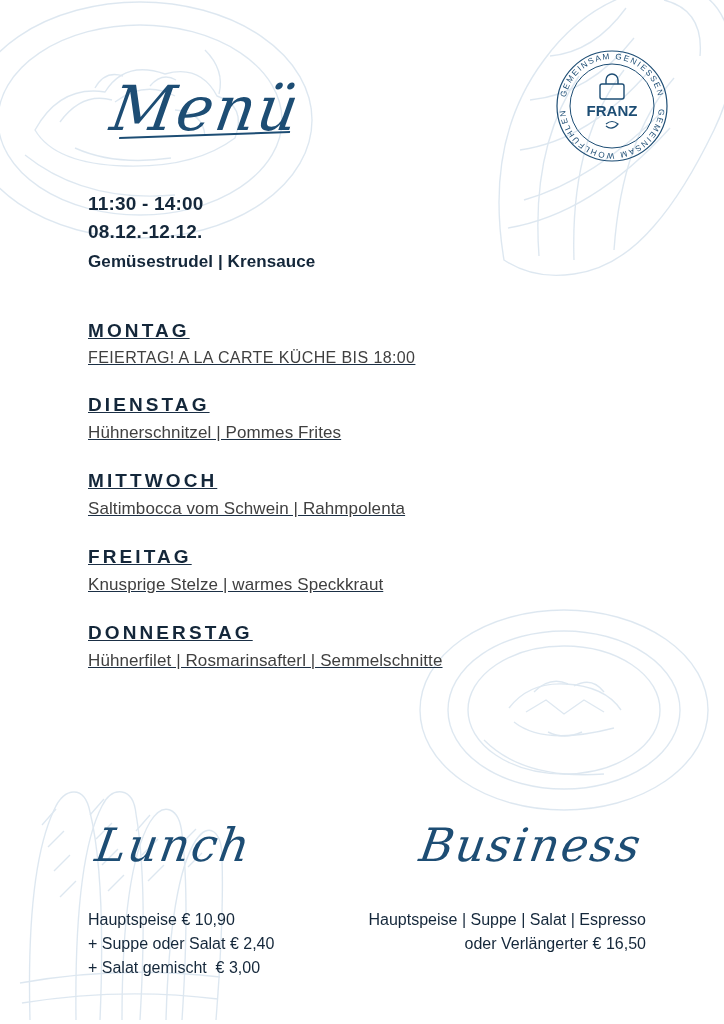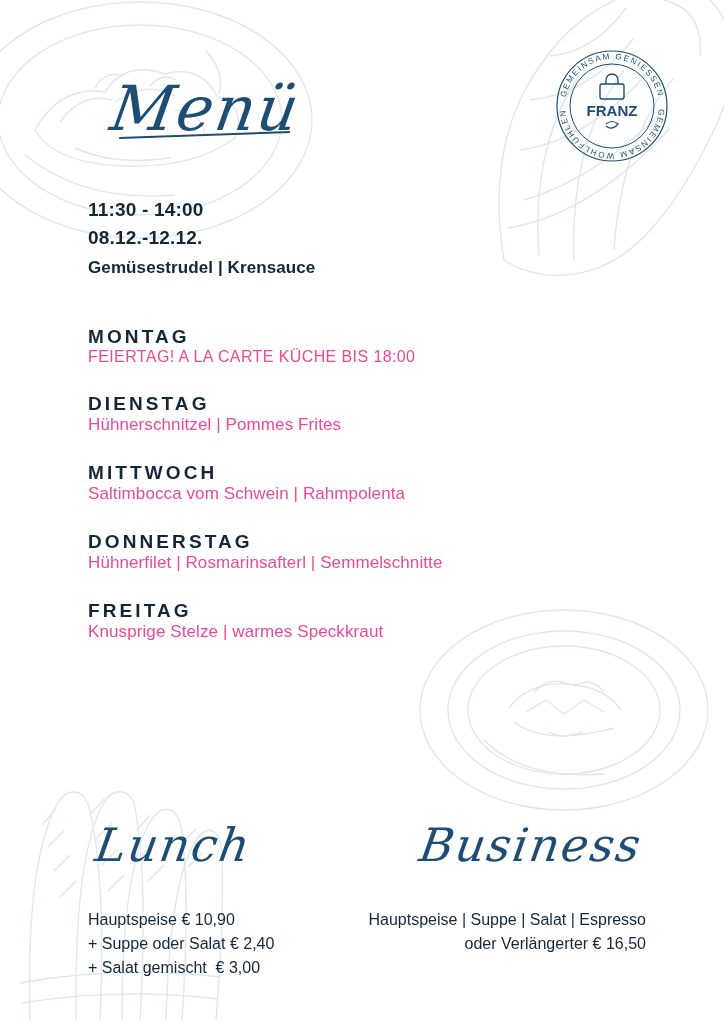--- a/index.html
+++ b/index.html
@@ -71,21 +71,21 @@
     border-bottom: 2px solid #1d4d74;
     margin-top: -6px;
     margin-left: 12px;
     transform: rotate(-2deg);
   }
 
   
   .content {
     position: absolute;
     left: 88px;
-    top: 196px;
+    top: 190px;
     width: 560px;
   }
 
   .time-line, .date-line {
     font-size: 19px;
     font-weight: bold;
     letter-spacing: 0.2px;
     line-height: 1.45;
     color: #14273a;
   }
@@ -101,32 +101,32 @@
     font-size: 17px;
     font-weight: 700;
     color: #14273a;
     margin-top: 7px;
     letter-spacing: 0.1px;
   }
 
   .days {
     margin-top: 48px;
   }
-  .day-block { margin-bottom: 27px; }
+  .day-block { margin-bottom: 27px; text-decoration: underline; }
   .day-name {
     font-size: 19px;
     font-weight: bold;
     letter-spacing: 3.1px;
     color: #14273a;
   }
   .day-dish {
     font-size: 17px;
     font-weight: 400;
-    color: #ec4899;
-    margin-top: 0;
+    color: #404040;
+    margin-top: 7px;
     letter-spacing: 0.1px;
   }
   .day-dish.caps {
     letter-spacing: 0.4px;
     font-size: 16px;
   }
 
   
   .bottom {
     position: absolute;
@@ -283,27 +283,27 @@
         <div class="day-name">DIENSTAG</div>
         <div class="day-dish">Hühnerschnitzel | Pommes Frites</div>
       </div>
 
       <div class="day-block">
         <div class="day-name">MITTWOCH</div>
         <div class="day-dish">Saltimbocca vom Schwein | Rahmpolenta</div>
       </div>
 
       <div class="day-block">
+        <div class="day-name">FREITAG</div>
+        <div class="day-dish">Knusprige Stelze | warmes Speckkraut</div>
+      </div>
+
+      <div class="day-block">
         <div class="day-name">DONNERSTAG</div>
         <div class="day-dish">Hühnerfilet | Rosmarinsafterl | Semmelschnitte</div>
-      </div>
-
-      <div class="day-block">
-        <div class="day-name">FREITAG</div>
-        <div class="day-dish">Knusprige Stelze | warmes Speckkraut</div>
       </div>
 
     </div>
   </div>
 
   <div class="bottom">
 
     <div class="col-lunch">
       <div class="lunch-script script">Lunch</div>
       <div class="price-list">

